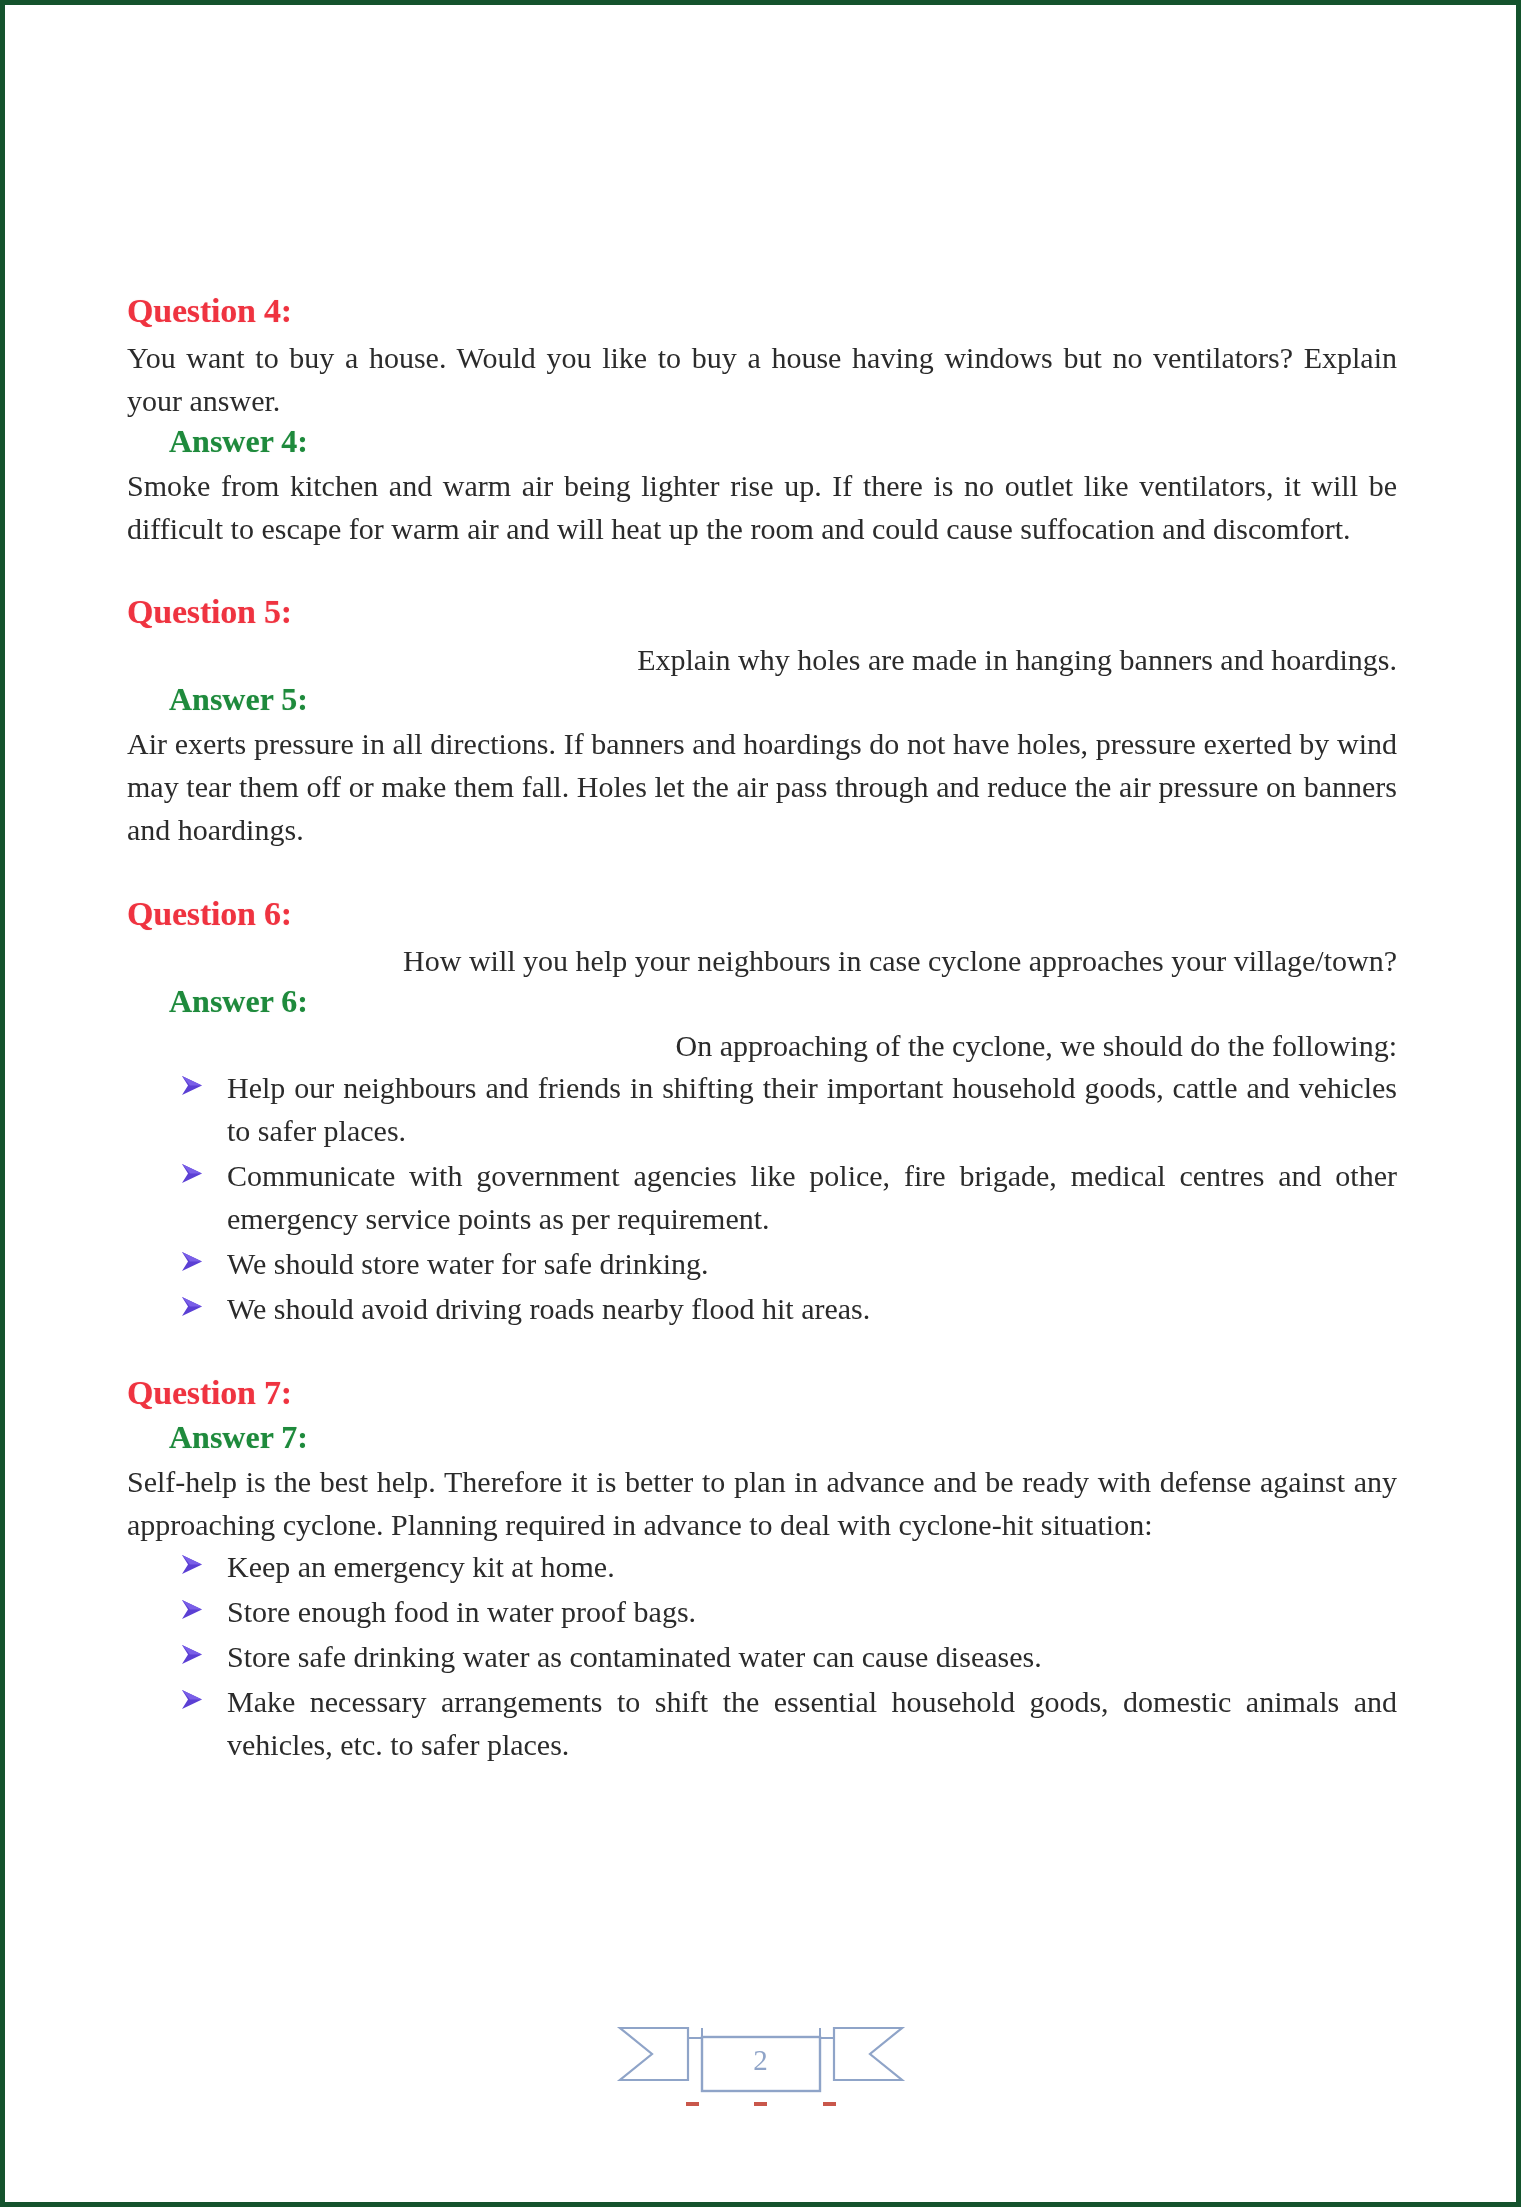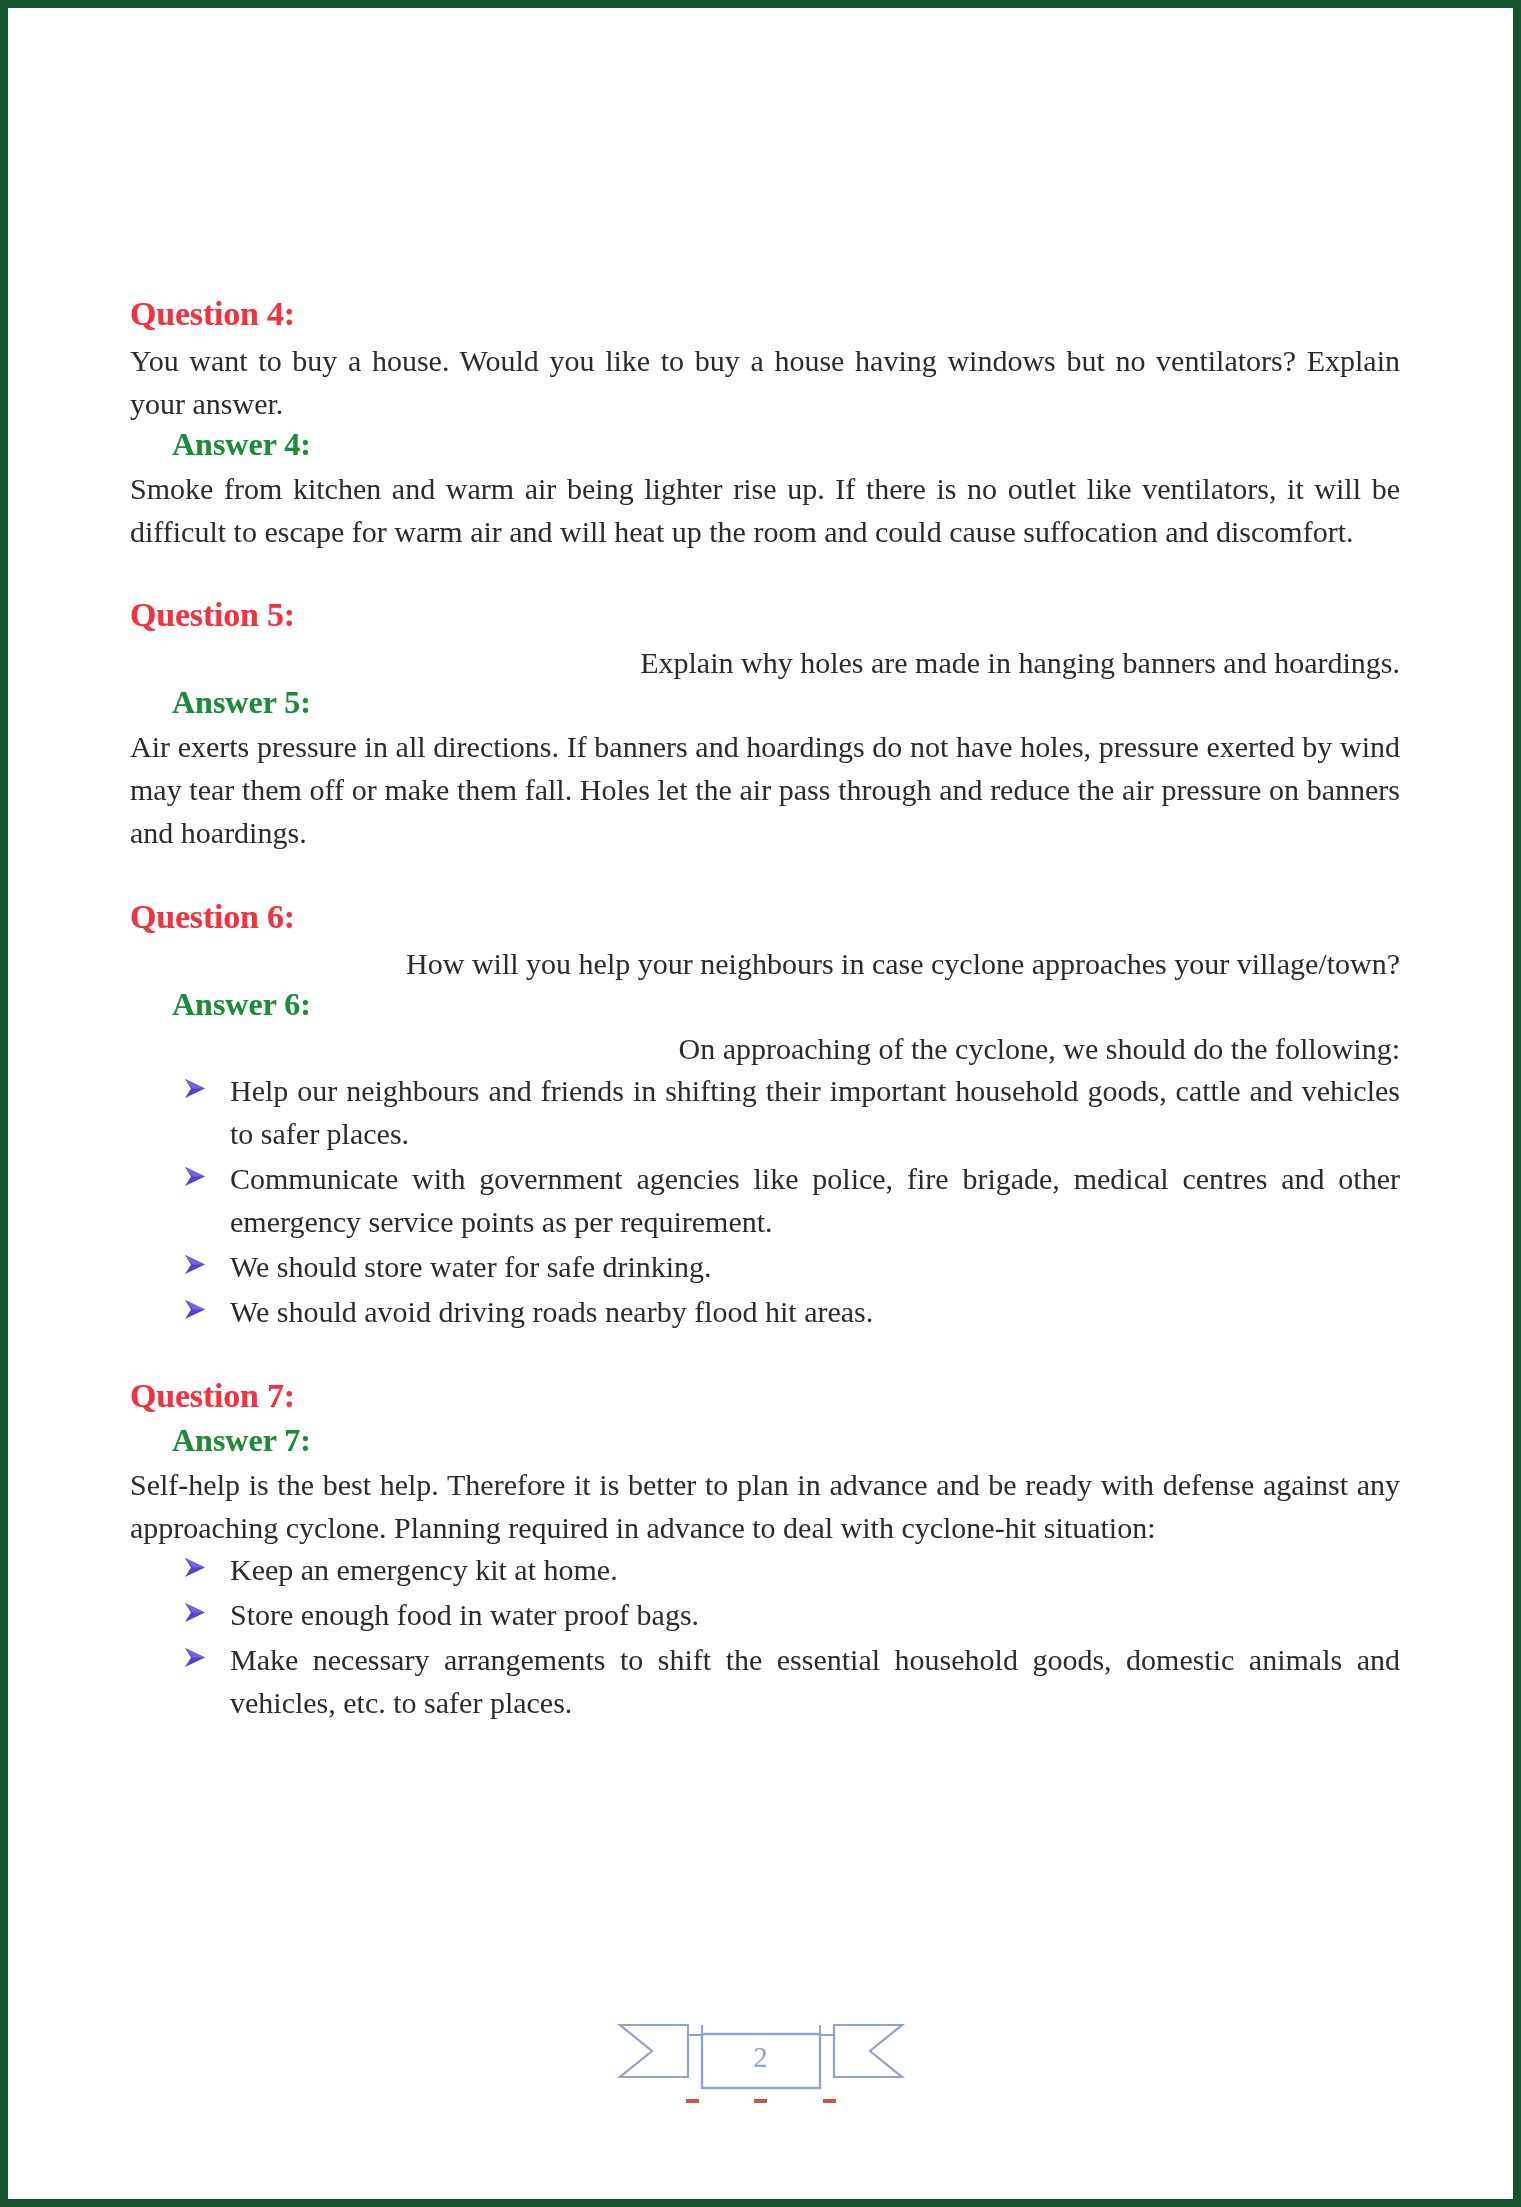--- a/index.html
+++ b/index.html
@@ -14,21 +14,21 @@
     overflow: hidden;
   }
 
   
   #page {
     position: relative;
     width: 1521px;
     height: 2207px;
     box-sizing: border-box;
     background: #3b82f6;
-    border: 8px solid #14532d;
+    border: 5px solid #14532d;
     padding: 0;
   }
   #page-inner {
     position: absolute;
     top: 0; left: 0; right: 0; bottom: 0;
     background: #ffffff;
     box-sizing: border-box;
   }
 
   
@@ -225,20 +225,29 @@
           </li>
           <li class="noj">
             <span class="bullet-arrow">
               <svg width="30" height="30" viewBox="0 0 30 30" aria-hidden="true">
                 <path d="M5 5 L25 14.5 L5 24 L11 14.5 Z" fill="#5b3fd4"></path>
                 <path d="M5 5 L25 14.5 L13 14.5 Z" fill="#7a5fe8"></path>
               </svg>
             </span>
             <span>Store enough food in water proof bags.</span>
           </li>
+          <li class="noj">
+            <span class="bullet-arrow">
+              <svg width="30" height="30" viewBox="0 0 30 30" aria-hidden="true">
+                <path d="M5 5 L25 14.5 L5 24 L11 14.5 Z" fill="#5b3fd4"></path>
+                <path d="M5 5 L25 14.5 L13 14.5 Z" fill="#7a5fe8"></path>
+              </svg>
+            </span>
+            <span>Store safe drinking water as contaminated water can cause diseases.</span>
+          </li>
           <li>
             <span class="bullet-arrow">
               <svg width="30" height="30" viewBox="0 0 30 30" aria-hidden="true">
                 <path d="M5 5 L25 14.5 L5 24 L11 14.5 Z" fill="#5b3fd4"></path>
                 <path d="M5 5 L25 14.5 L13 14.5 Z" fill="#7a5fe8"></path>
               </svg>
             </span>
             <span>Make necessary arrangements to shift the essential household goods, domestic animals and vehicles, etc. to safer places.</span>
           </li>
         </ul>

